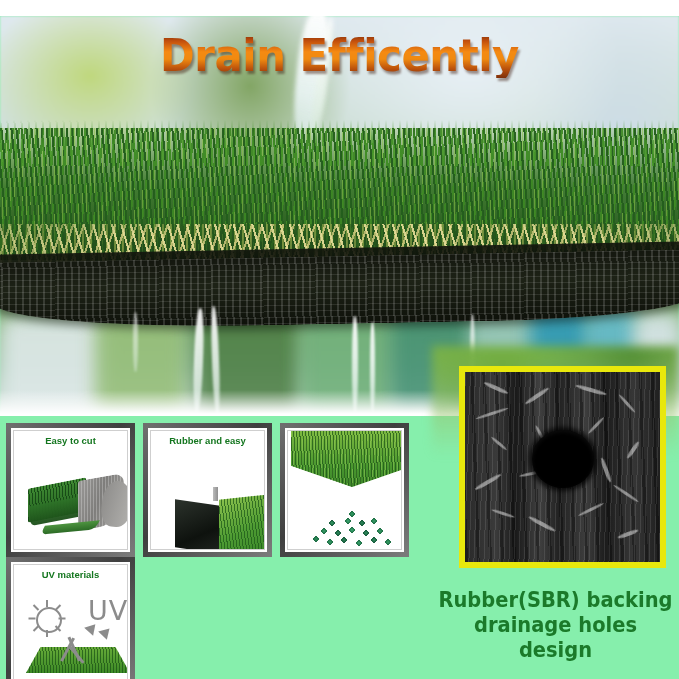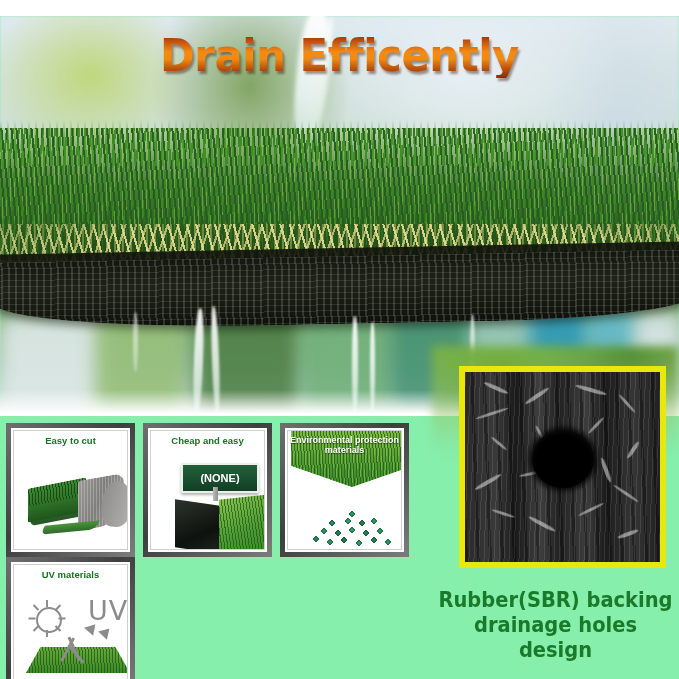--- a/index.html
+++ b/index.html
@@ -560,36 +560,34 @@
             <div class="roll-edge"></div>
           </div>
         </div>
         <div class="panel-label">Easy to cut</div>
       </div>
     </div>
 
     <div class="panel">
       <div class="panel-inner">
         <div class="art">
-          <div class="sign">(NONE)</div>
           <div class="sign-post"></div>
           <div class="sheet-black"></div>
           <div class="sheet-grass"></div>
         </div>
-        <div class="panel-label">Cheap and easy</div>
+        <div class="panel-label">Rubber and easy</div>
       </div>
     </div>
 
     <div class="panel">
       <div class="panel-inner">
         <div class="art">
           <div class="eco-turf"></div>
           <div class="eco-pellets"></div>
         </div>
-        <div class="panel-label on-grass">Environmental protection materials</div>
       </div>
     </div>
 
 
     <div class="panel">
       <div class="panel-inner">
         <div class="art">
           <div class="sun"></div>
           <div class="uv-text">UV</div>
           <div class="uv-ground"></div>

